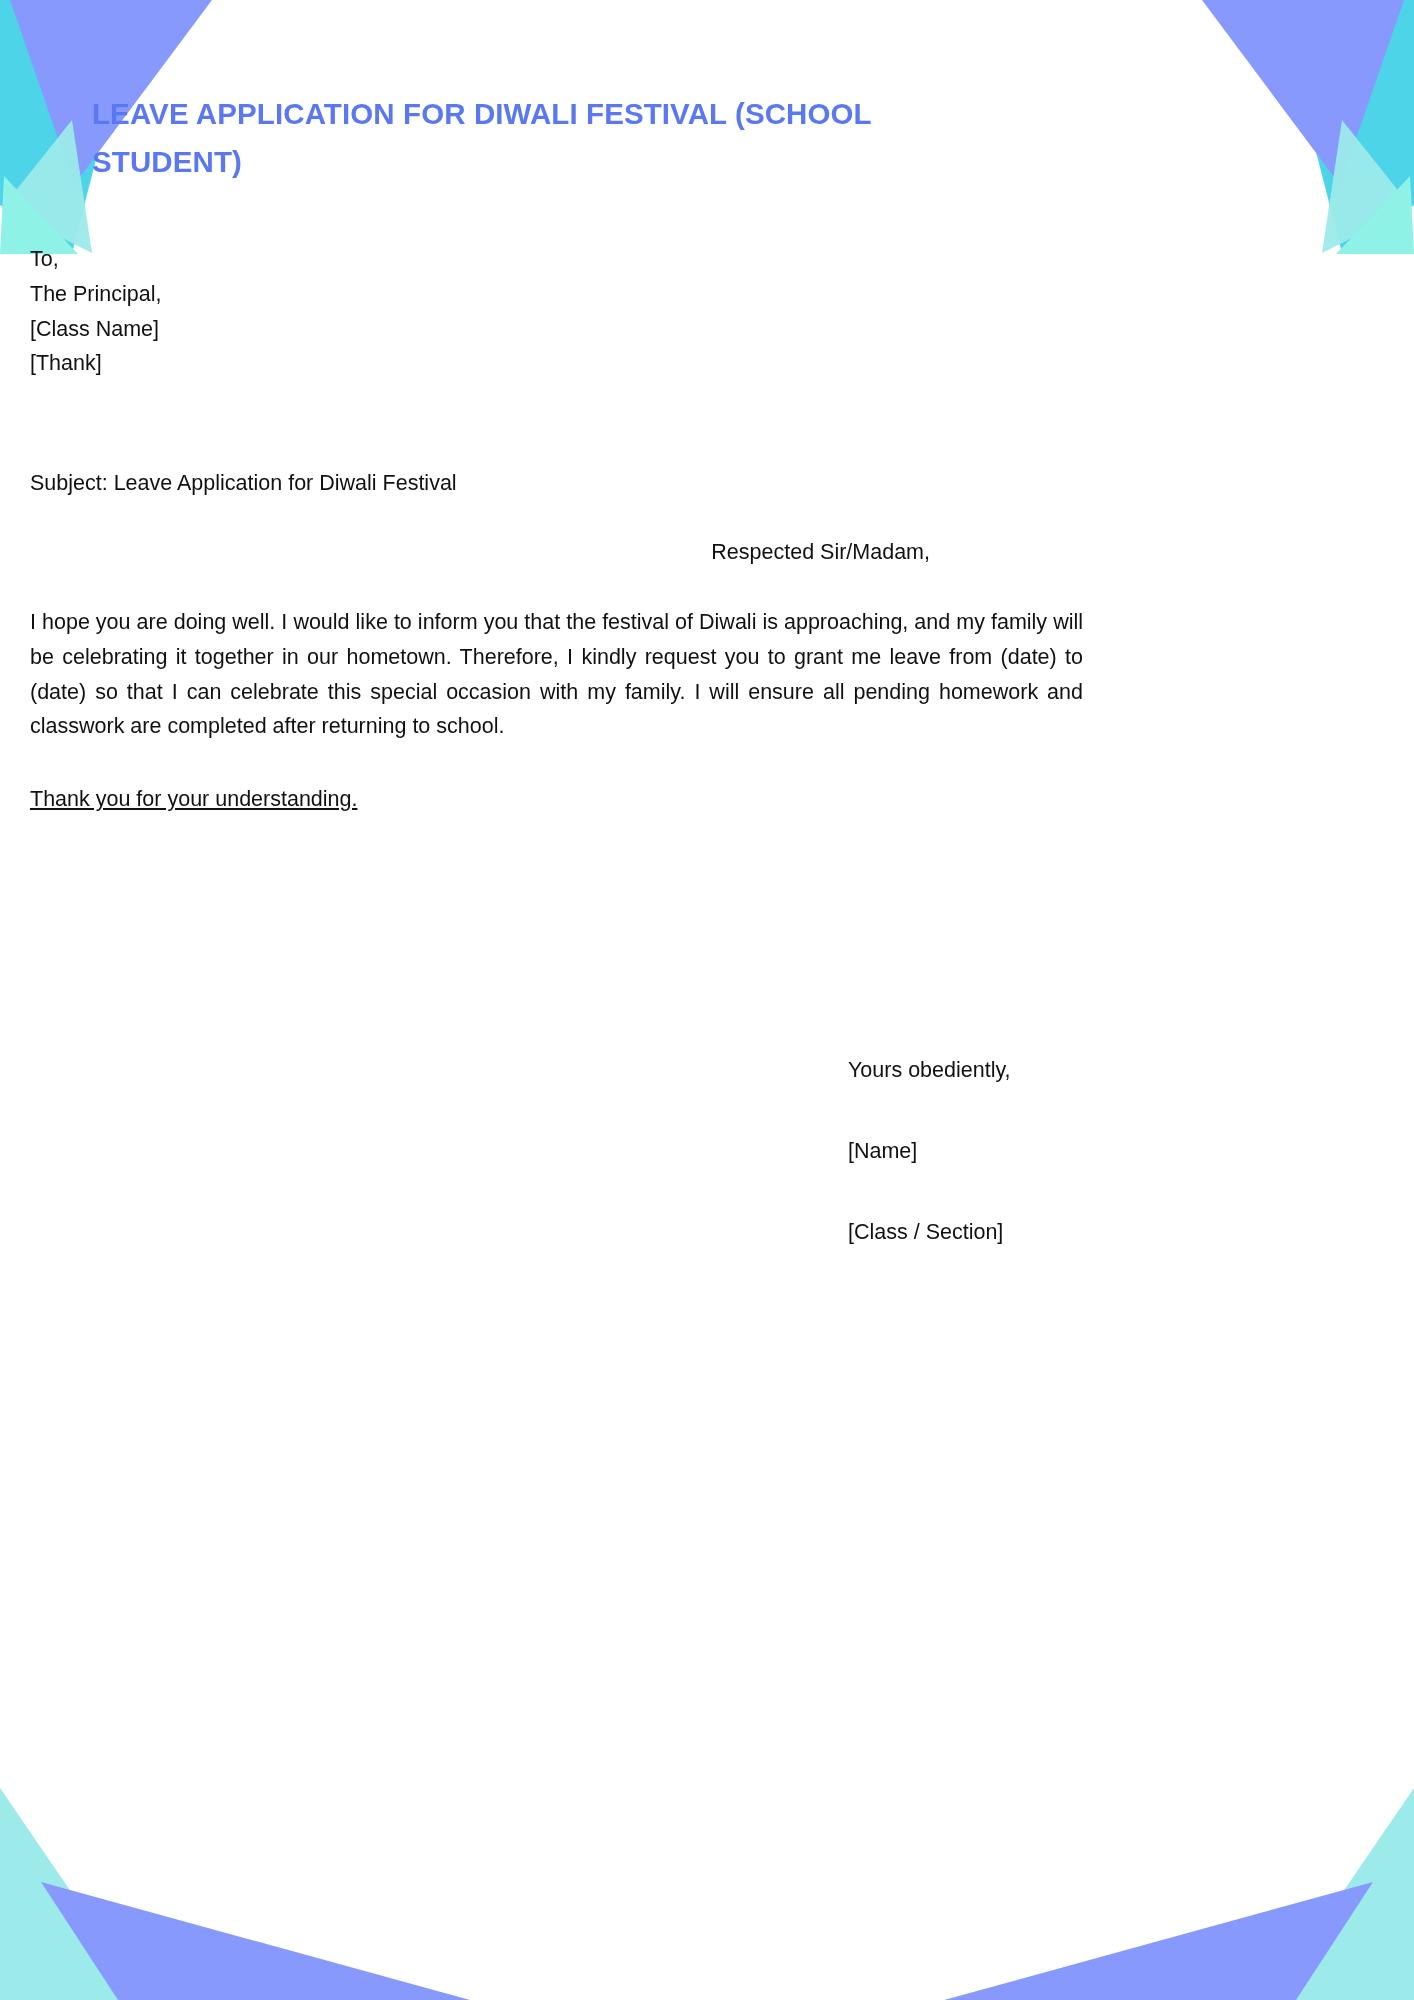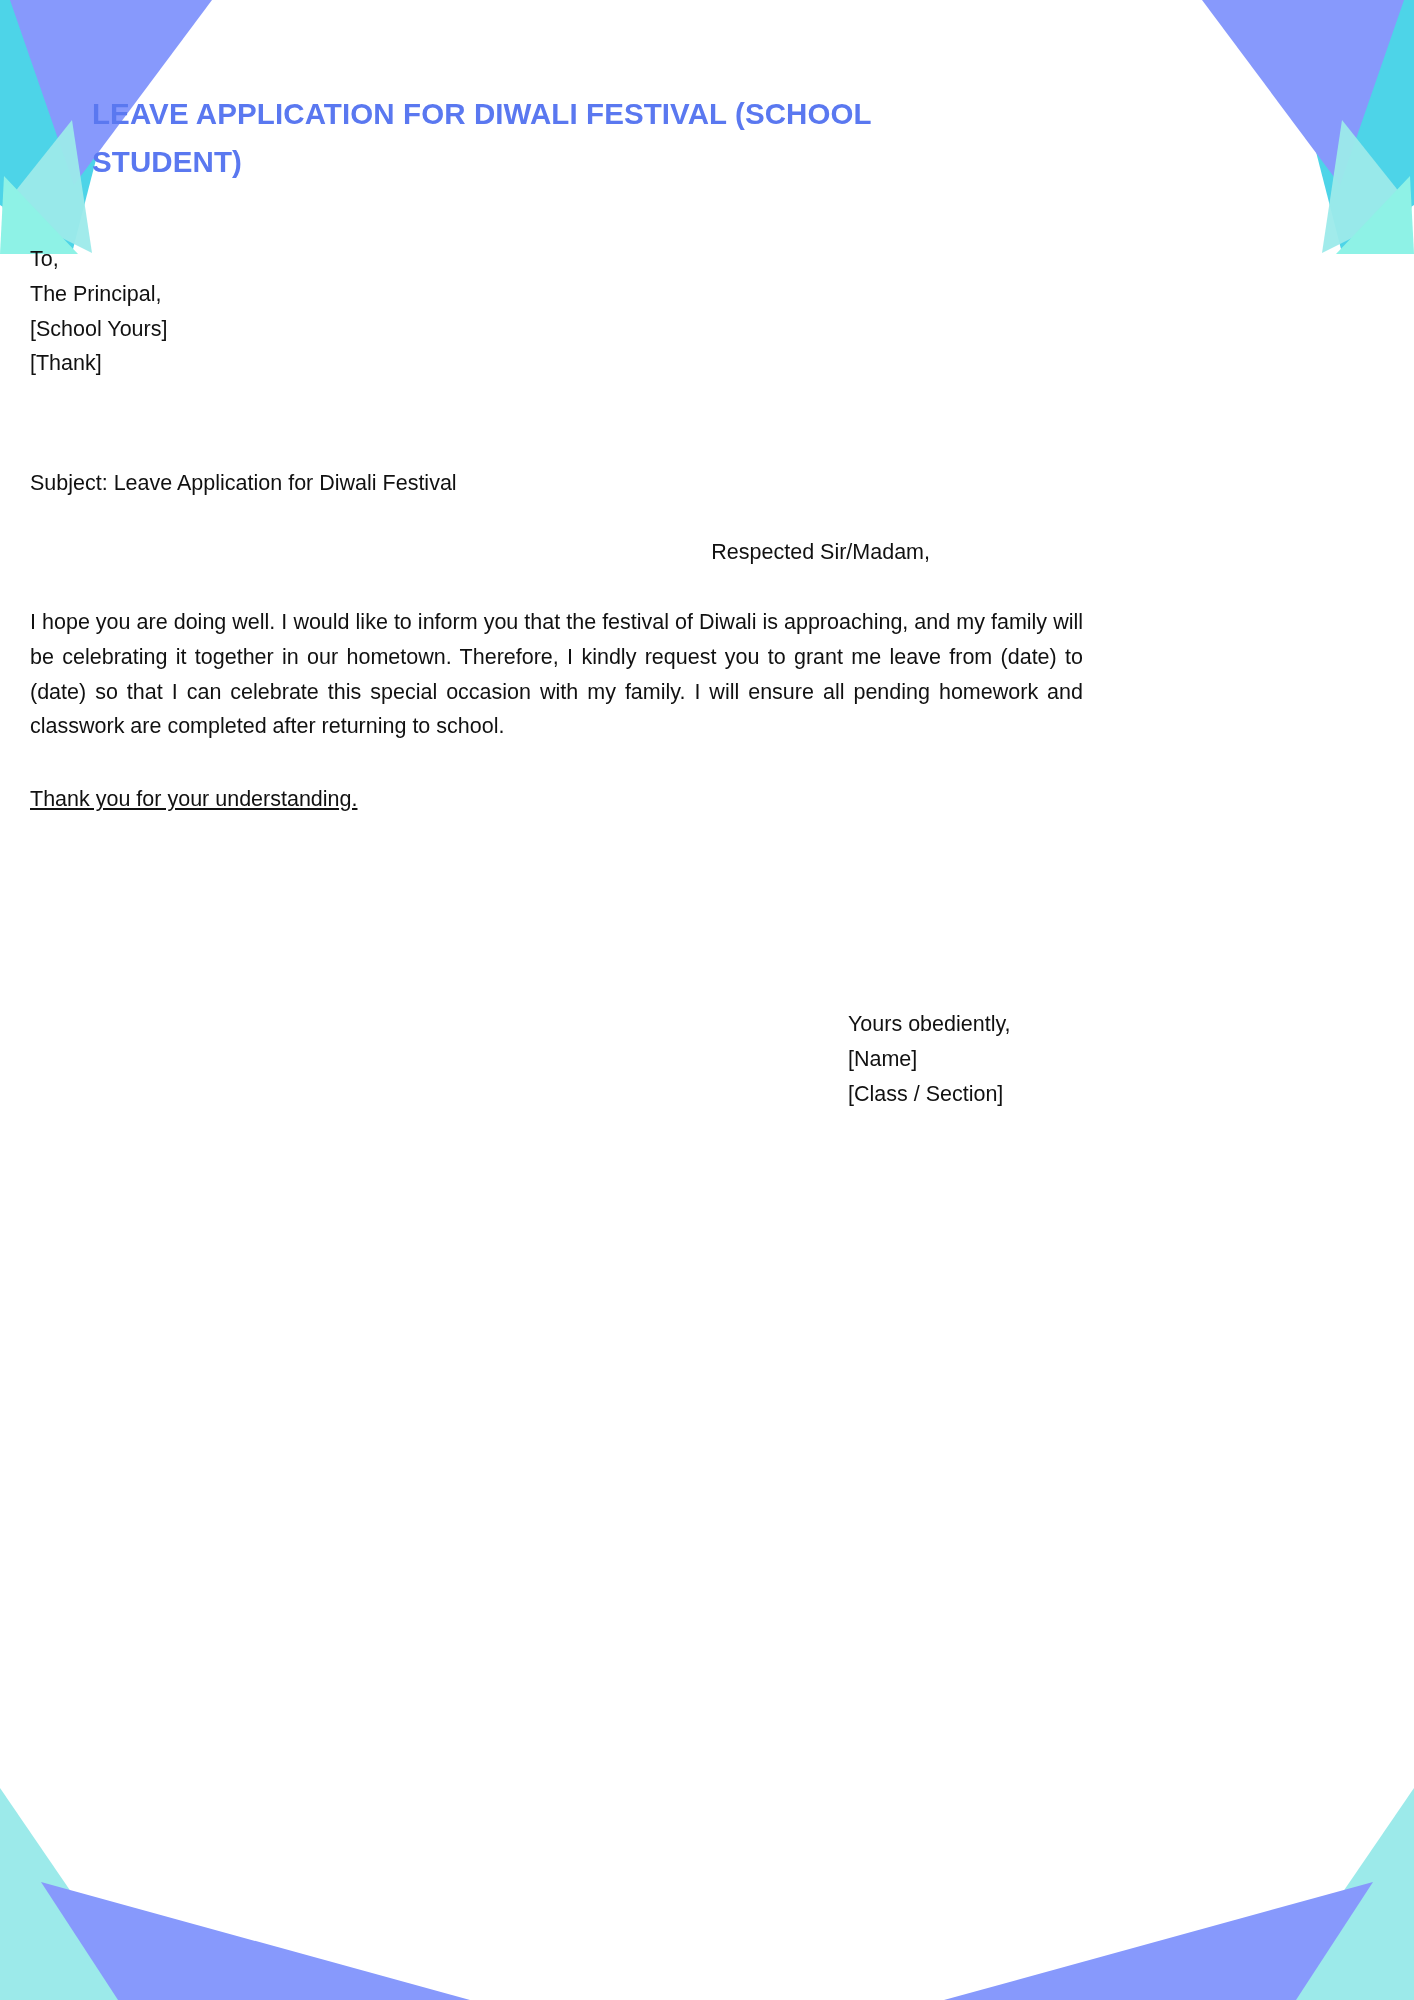--- a/index.html
+++ b/index.html
@@ -87,21 +87,21 @@
     top: 782px;
     width: 900px;
     text-decoration: underline;
   }
 
   #signature-block {
     left: 848px;
     top: 1007px;
     width: 450px;
   }
-  #signature-block div { white-space: pre; }
+  #signature-block div { white-space: pre; margin-top: 46px; }
 </style>
 </head>
 <body>
 
 <div id="page">
 
   <svg id="corner-top-left" class="corner-svg" width="250" height="260" viewBox="0 0 250 260" xmlns="http://www.w3.org/2000/svg">
     <polygon points="0,0 137,0 72,253 0,205" fill="#4dd4e8"></polygon>
     <polygon points="10,0 212,0 74,185" fill="#8799fc"></polygon>
     <polygon points="72,120 92,253 2,208" fill="#9ceaea" opacity="0.95"></polygon>
@@ -129,21 +129,21 @@
     </g>
   </svg>
 
   <div id="content">
 
     <h1 id="doc-title">LEAVE APPLICATION FOR DIWALI FESTIVAL (SCHOOL STUDENT)</h1>
 
     <div id="address-block" class="body-text">
       <div>To,</div>
       <div>The Principal,</div>
-      <div>[School Yours]</div>
+      <div>[Class Name]</div>
       <div>[Thank]</div>
     </div>
 
     <div id="subject-line" class="body-text">Subject: Leave Application for Diwali Festival</div>
 
     <div id="salutation-line" class="body-text">Respected Sir/Madam,</div>
 
     <div id="main-paragraph" class="body-text">I hope you are doing well. I would like to inform you that the festival of Diwali is approaching, and my family will be celebrating it together in our hometown. Therefore, I kindly request you to grant me leave from (date) to (date) so that I can celebrate this special occasion with my family. I will ensure all pending homework and classwork are completed after returning to school.</div>
 
     <div id="closing-line" class="body-text">Thank you for your understanding.</div>

